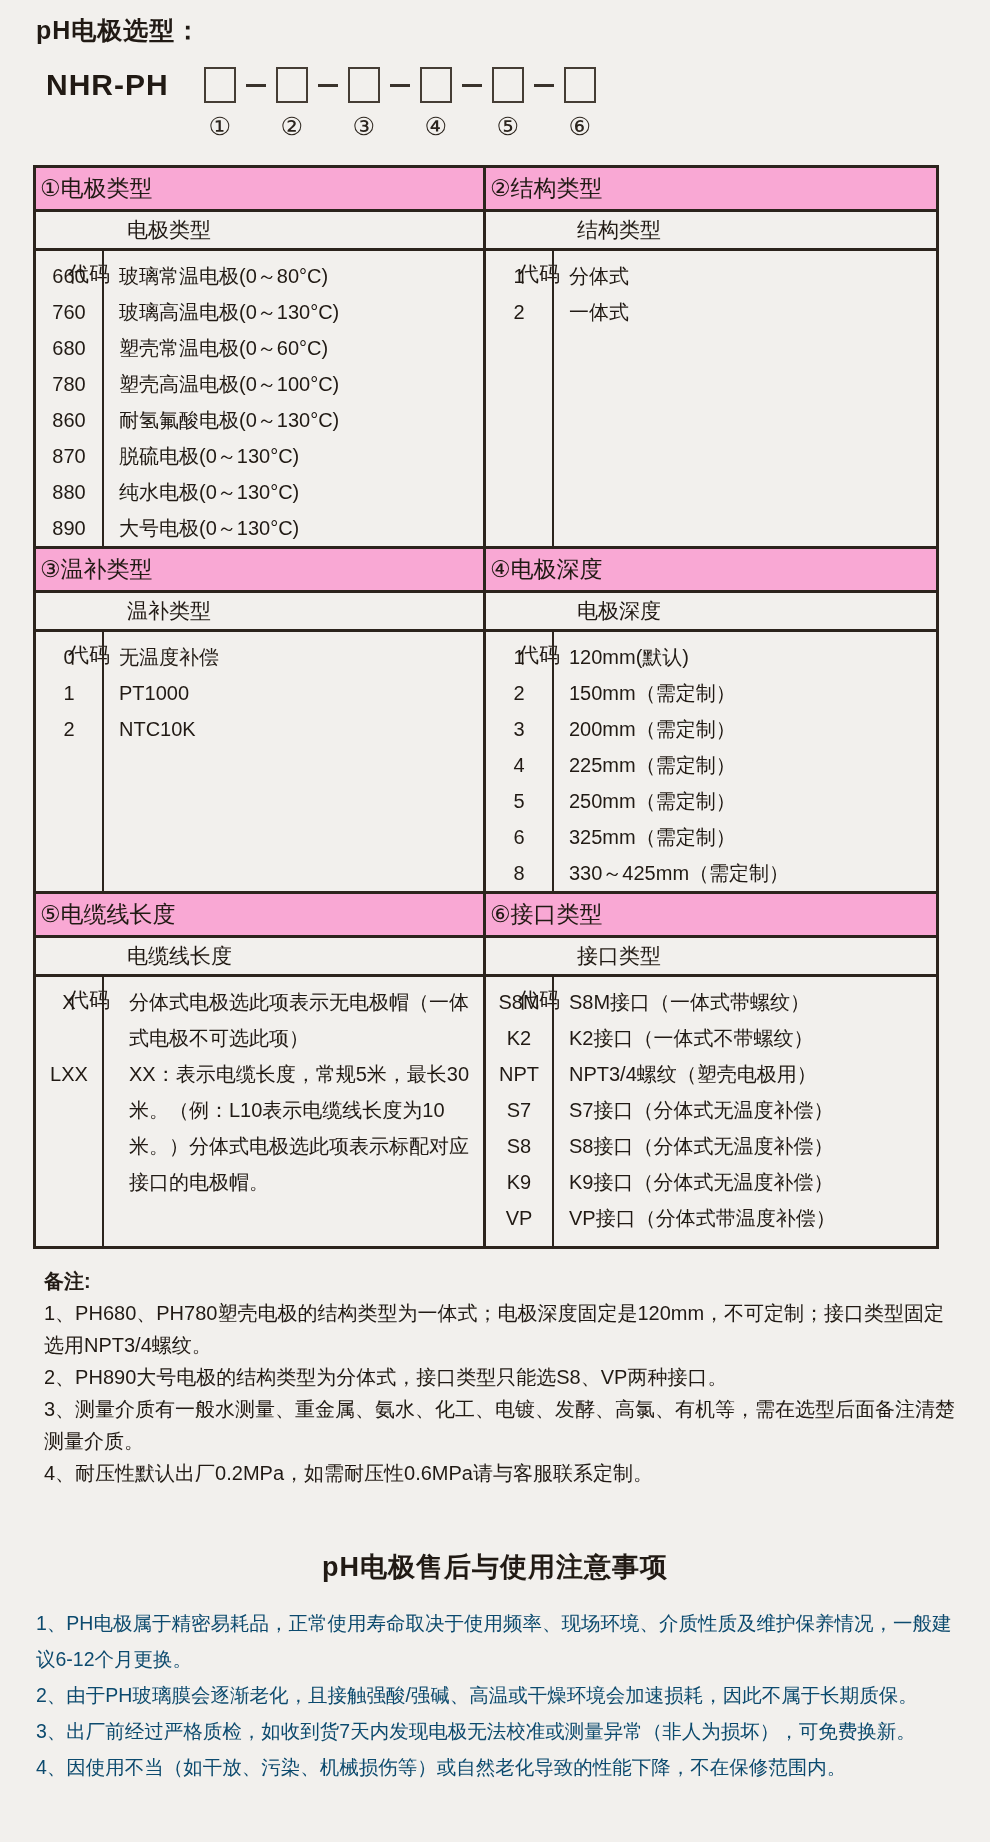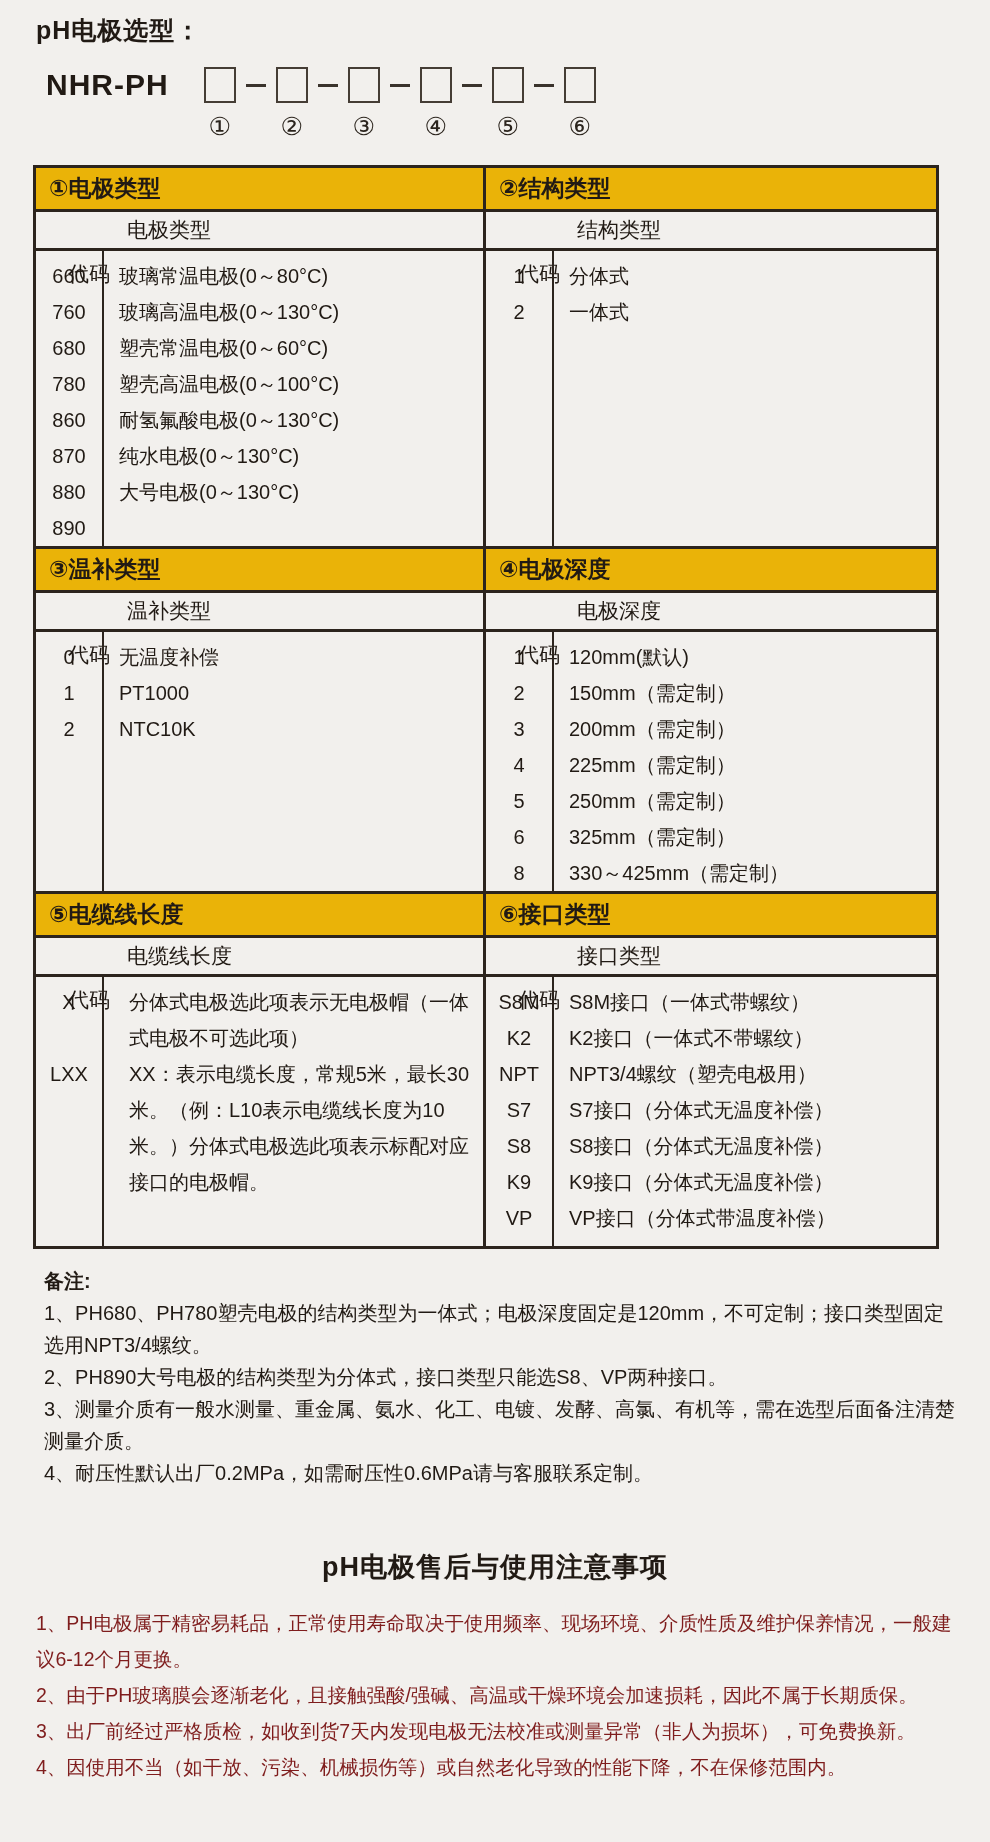--- a/index.html
+++ b/index.html
@@ -22,37 +22,37 @@
   
   .grid{width:906px;margin:24px 0 0 33px;border:3px solid #2c241d;box-sizing:border-box;background:#f2f0ed;}
   .band{display:flex;border-bottom:3px solid #2c241d;}
   .band:last-child{border-bottom:none;}
   .band.b1{min-height:372px;}
   .band.b2{min-height:332px;}
   .band.b3{min-height:352px;}
   .half{display:flex;flex-direction:column;box-sizing:border-box;}
   .half.left{width:450px;border-right:3px solid #2c241d;}
   .half.right{flex:1;}
-  .t-title{height:41px;line-height:41px;padding-left:13px;font-size:23px;font-weight:700;
-           border-bottom:3px solid #2c241d;background:#eab308;}
+  .t-title{height:41px;line-height:41px;padding-left:4px;font-size:23px;font-weight:400;
+           border-bottom:3px solid #2c241d;background:#f9a8d4;}
   .t-head{display:flex;height:36px;line-height:36px;font-size:21px;border-bottom:3px solid #2c241d;}
   .code-h{width:76px;text-align:right;border-right:2px solid #2c241d;box-sizing:border-box;margin-top:44px;}
   .desc-h{flex:1;padding-left:15px;}
   .t-body{display:flex;flex:1;font-size:20px;}
   .codes{width:68px;border-right:2px solid #2c241d;box-sizing:border-box;text-align:center;padding-top:7px;}
   .descs{flex:1;padding:7px 6px 0 15px;}
   .cell{line-height:36px;white-space:nowrap;}
   .cell.wrap{white-space:normal;margin-left:10px;}
   .cell.h2{height:72px;}
   
   .notes{margin:16px 0 0 44px;width:912px;font-size:20px;line-height:32px;}
   .notes-title{font-weight:700;}
   
   .aftersales-title{margin-top:60px;text-align:center;font-size:27px;font-weight:700;letter-spacing:1px;}
-  .aftersales{margin:20px 0 14px 36px;width:924px;font-size:19.5px;line-height:36px;color:#7f1d1d;}
+  .aftersales{margin:20px 0 14px 36px;width:924px;font-size:19.5px;line-height:36px;color:#0c4a6e;}
 </style>
 </head>
 <body>
 
 <div class="page">
 
   <div class="page-title">pH电极选型：</div>
 
   <div class="model-row">
     <div class="model-prefix">NHR-PH</div>
@@ -129,20 +129,21 @@
               <div class="cell">880</div>
               <div class="cell">890</div>
             </div>
           <div class="descs">
 
           <div class="cell">玻璃常温电极(0～80°C)</div>
               <div class="cell">玻璃高温电极(0～130°C)</div>
               <div class="cell">塑壳常温电极(0～60°C)</div>
               <div class="cell">塑壳高温电极(0～100°C)</div>
               <div class="cell">耐氢氟酸电极(0～130°C)</div>
+              <div class="cell">脱硫电极(0～130°C)</div>
               <div class="cell">纯水电极(0～130°C)</div>
               <div class="cell">大号电极(0～130°C)</div>
             </div>
         </div>
       </div>
       <div class="half right">
         <div class="t-title">②结构类型</div>
         <div class="t-head">
           <div class="code-h">代码</div>
           <div class="desc-h">结构类型</div>

